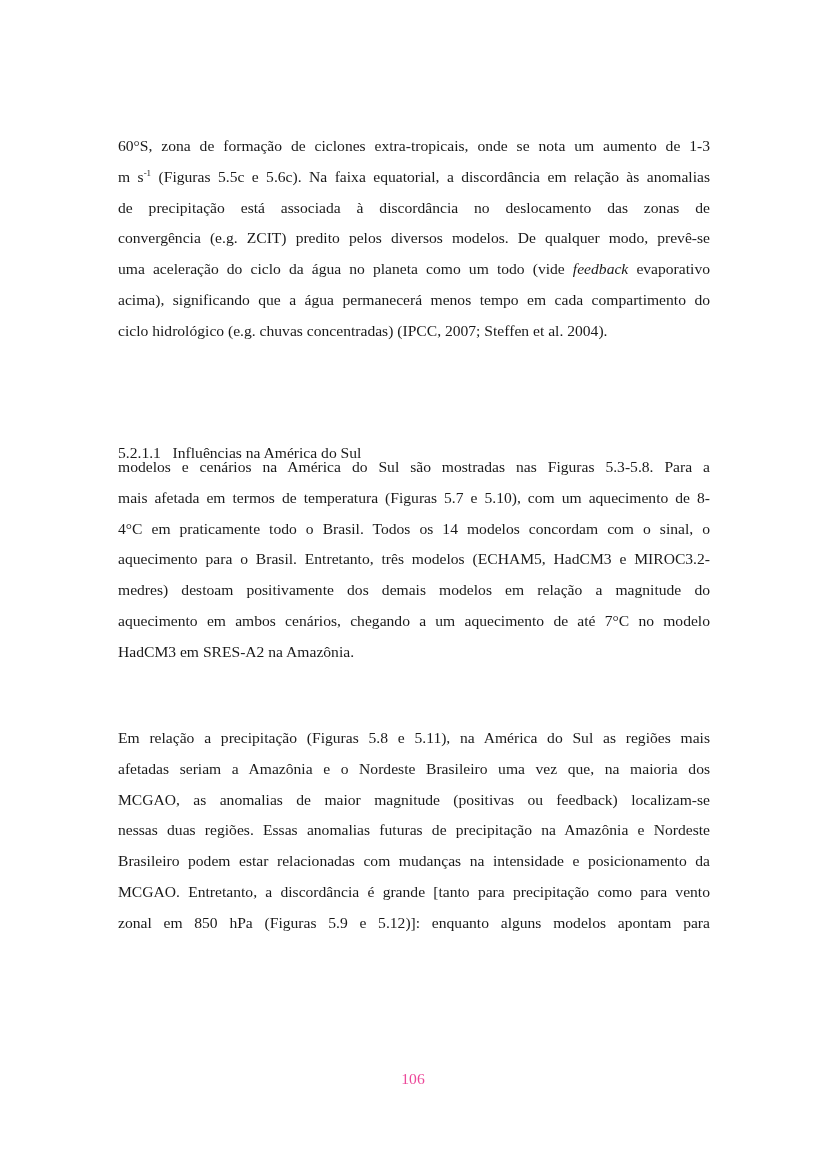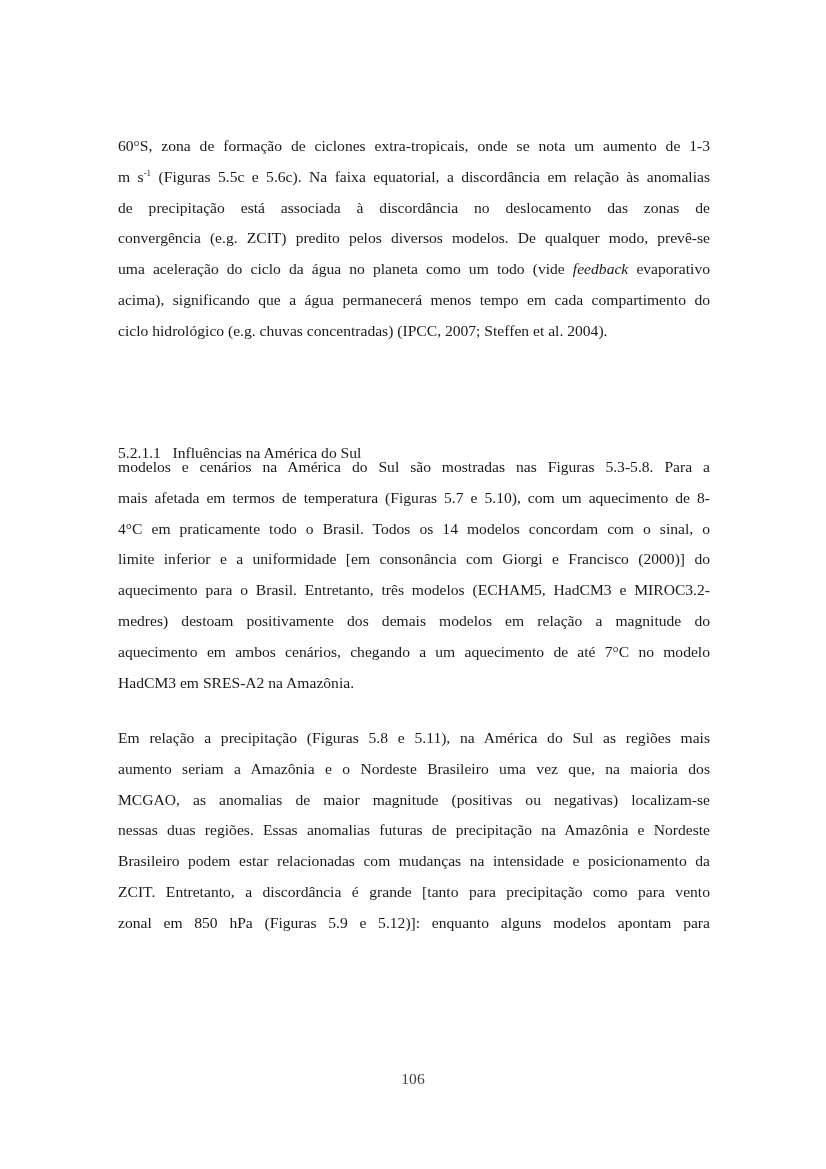--- a/index.html
+++ b/index.html
@@ -21,21 +21,21 @@
     text-align-last: justify;
     display: block;
   }
   .line.last { text-align-last: left; }
   .p1 { top: 131px; }
   .heading { top: 398px; margin-top: 40px; }
   .p2 { top: 452px; }
   .p3 { top: 723px; }
   .pagenum {
     position: absolute; top: 1070px; left: 0; width: 826px; text-align: center;
-    font-family: "Liberation Serif", "DejaVu Serif", serif; font-size: 15.6px; color: #404040;
+    font-family: "Liberation Serif", "DejaVu Serif", serif; font-size: 15.6px; color: #ec4899;
   }
   sup { font-size: 9px; line-height: 0; vertical-align: 6px; }
   i { }
 </style>
 </head>
 <body>
 
 <div class="page">
 
   <div class="text p1">
@@ -49,31 +49,30 @@
   </div>
 
   <div class="text heading">
     <span class="line last"><span>5.2.1.1</span>&nbsp;&nbsp;&nbsp;<span>Influências na América do Sul</span></span>
   </div>
 
   <div class="text p2">
     <span class="line">modelos e cenários na América do Sul são mostradas nas Figuras 5.3-5.8. Para a</span>
     <span class="line">mais afetada em termos de temperatura (Figuras 5.7 e 5.10), com um aquecimento de 8-</span>
     <span class="line">4°C em praticamente todo o Brasil. Todos os 14 modelos concordam com o sinal, o</span>
-    <span class="line">limite inferior e a uniformidade [em consonância com Giorgi e Francisco (2000)] do</span>
     <span class="line">aquecimento para o Brasil. Entretanto, três modelos (ECHAM5, HadCM3 e MIROC3.2-</span>
     <span class="line">medres) destoam positivamente dos demais modelos em relação a magnitude do</span>
     <span class="line">aquecimento em ambos cenários, chegando a um aquecimento de até 7°C no modelo</span>
     <span class="line last">HadCM3 em SRES-A2 na Amazônia.</span>
   </div>
 
   <div class="text p3">
     <span class="line">Em relação a precipitação (Figuras 5.8 e 5.11), na América do Sul as regiões mais</span>
-    <span class="line">aumento seriam a Amazônia e o Nordeste Brasileiro uma vez que, na maioria dos</span>
-    <span class="line">MCGAO, as anomalias de maior magnitude (positivas ou negativas) localizam-se</span>
+    <span class="line">afetadas seriam a Amazônia e o Nordeste Brasileiro uma vez que, na maioria dos</span>
+    <span class="line">MCGAO, as anomalias de maior magnitude (positivas ou feedback) localizam-se</span>
     <span class="line">nessas duas regiões. Essas anomalias futuras de precipitação na Amazônia e Nordeste</span>
     <span class="line">Brasileiro podem estar relacionadas com mudanças na intensidade e posicionamento da</span>
-    <span class="line">ZCIT. Entretanto, a discordância é grande [tanto para precipitação como para vento</span>
+    <span class="line">MCGAO. Entretanto, a discordância é grande [tanto para precipitação como para vento</span>
     <span class="line">zonal em 850 hPa (Figuras 5.9 e 5.12)]: enquanto alguns modelos apontam para</span>
   </div>
 
   <div class="pagenum">106</div>
 </div>
 
 </body></html>

